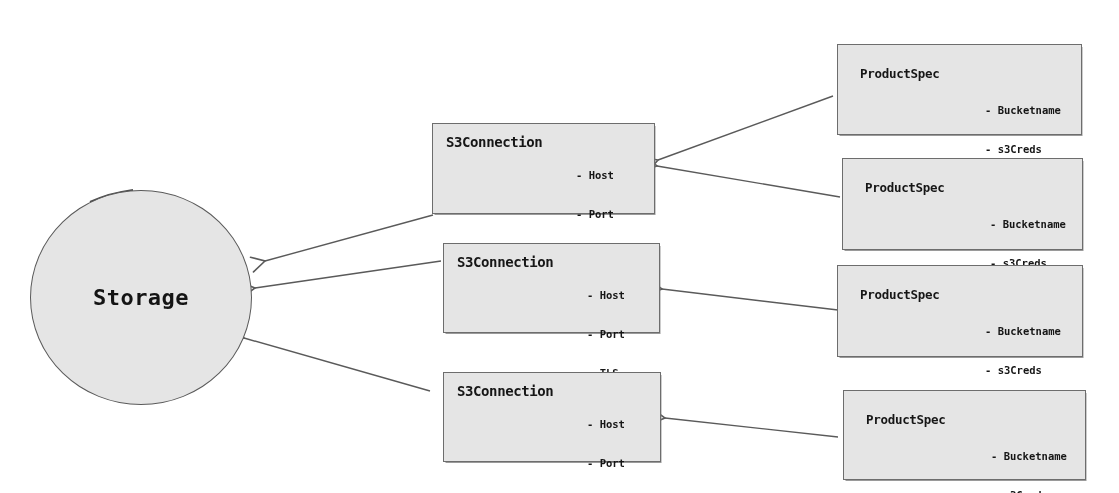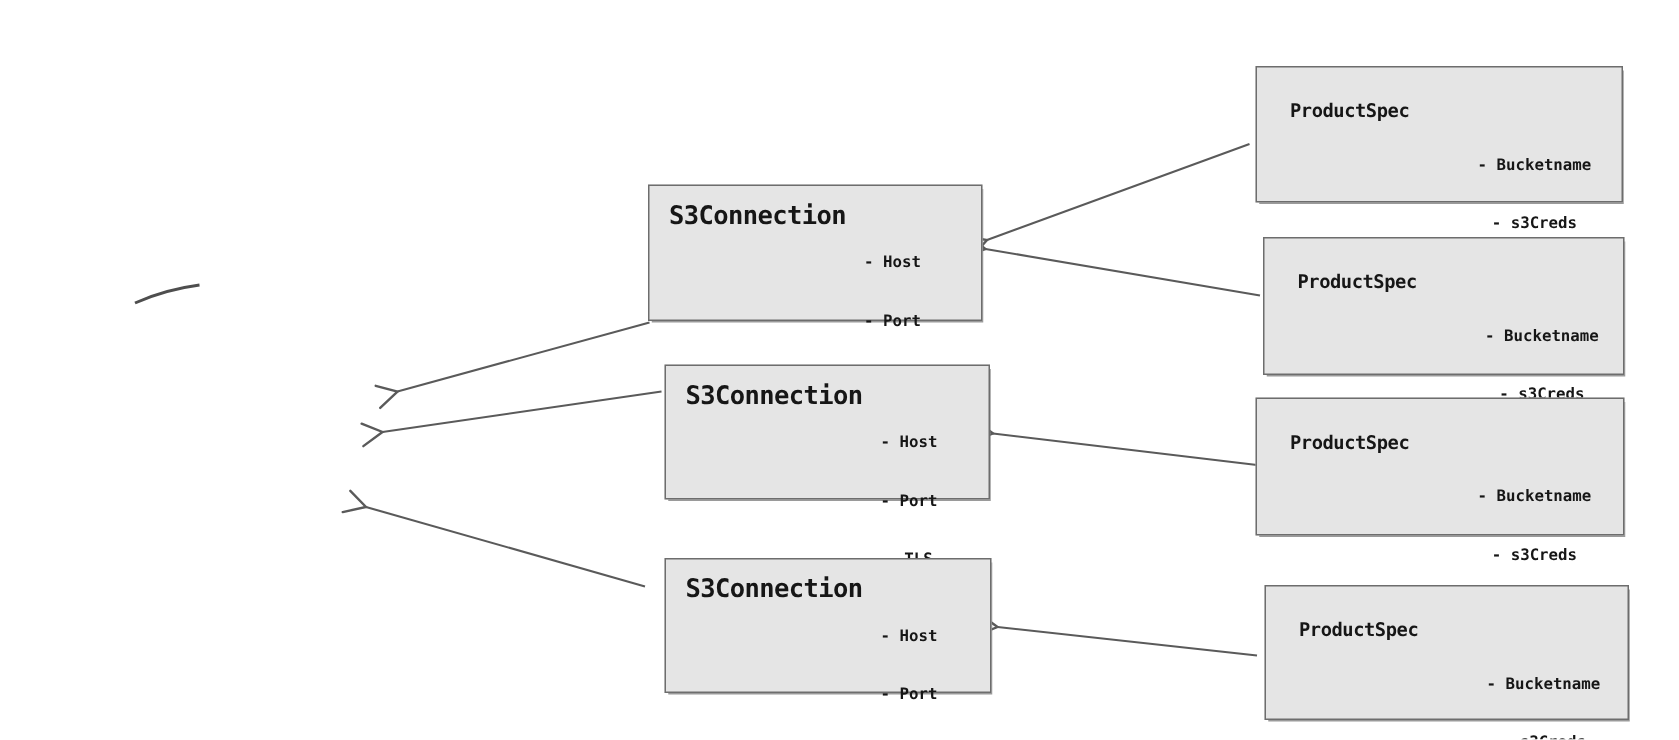--- a/index.html
+++ b/index.html
@@ -39,32 +39,31 @@
     font-weight: 700;
     color: #141414;
     letter-spacing: 0.5px;
   }
   .node-title {
     position: absolute;
     font-weight: 700;
     color: #161616;
     white-space: nowrap;
   }
-  .s3 .node-title { left: 13px; top: 10px; font-size: 17px; letter-spacing: -0.4px; }
+  .s3 .node-title { left: 13px; top: 10px; font-size: 14px; letter-spacing: -0.4px; }
   .ps .node-title { left: 22px; top: 21px; font-size: 12.5px; letter-spacing: -0.3px; }
   .attrs {
     position: absolute;
     margin: 0; padding: 0;
     list-style: none;
     font-size: 10.5px;
     line-height: 13px;
     font-weight: 700;
     color: #161616;
     white-space: pre;
-    text-align: center;
   }
   .s3 .attrs { left: 143px; top: 19px; }
   .ps .attrs { left: 147px; top: 33px; }
 
   
   .storage { left: 30px;  top: 190px; width: 222px; height: 215px; }
   .s3-1 { left: 432px; top: 123px; width: 223px; height: 91px; }
   .s3-2 { left: 443px; top: 243px; width: 217px; height: 90px; }
   .s3-3 { left: 443px; top: 372px; width: 218px; height: 90px; }
   .ps-1 { left: 837px; top: 44px;  width: 245px; height: 91px; }
@@ -88,20 +87,23 @@
 
     <line x1="433" y1="215" x2="265" y2="261" stroke="#5a5a5a" stroke-width="1.4" marker-end="url(#arrowV)"></line>
     <line x1="441" y1="261" x2="255" y2="288" stroke="#5a5a5a" stroke-width="1.4" marker-end="url(#arrowV)"></line>
     <line x1="430" y1="391" x2="244" y2="338" stroke="#5a5a5a" stroke-width="1.4" marker-end="url(#arrowV)"></line>
     <line x1="833" y1="96" x2="658" y2="160" stroke="#5a5a5a" stroke-width="1.4" marker-end="url(#arrowV)"></line>
     <line x1="840" y1="197" x2="657" y2="166" stroke="#5a5a5a" stroke-width="1.4" marker-end="url(#arrowV)"></line>
     <line x1="838" y1="310" x2="662" y2="289" stroke="#5a5a5a" stroke-width="1.4" marker-end="url(#arrowV)"></line>
     <line x1="838" y1="437" x2="665" y2="418" stroke="#5a5a5a" stroke-width="1.4" marker-end="url(#arrowV)"></line>
   </svg>
 
+  <div class="node circle storage">
+    <span class="storage-label">Storage</span>
+  </div>
 
   <div class="node rect s3 s3-1">
     <span class="node-title">S3Connection</span>
     <ul class="attrs">
       <li>- Host</li>
       <li>- Port</li>
       <li>- TLS</li>
     </ul>
   </div>
 

